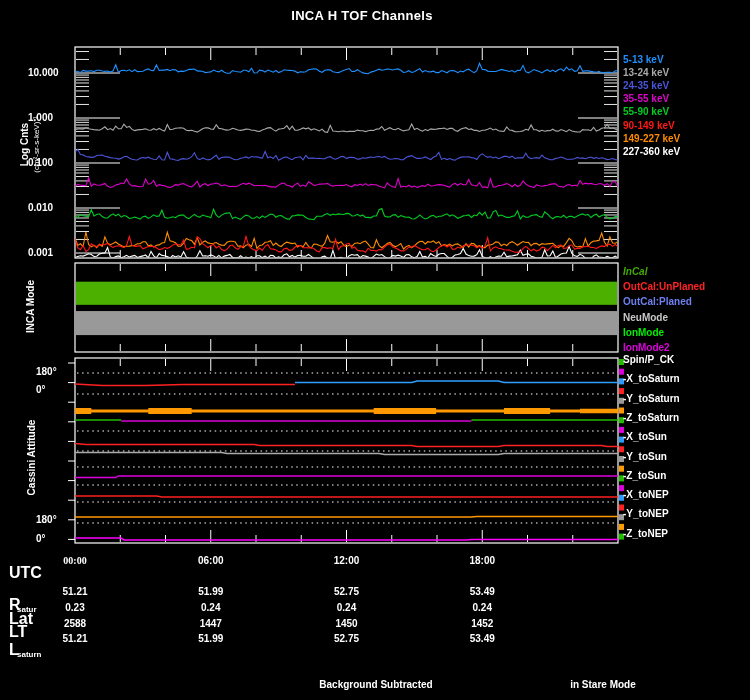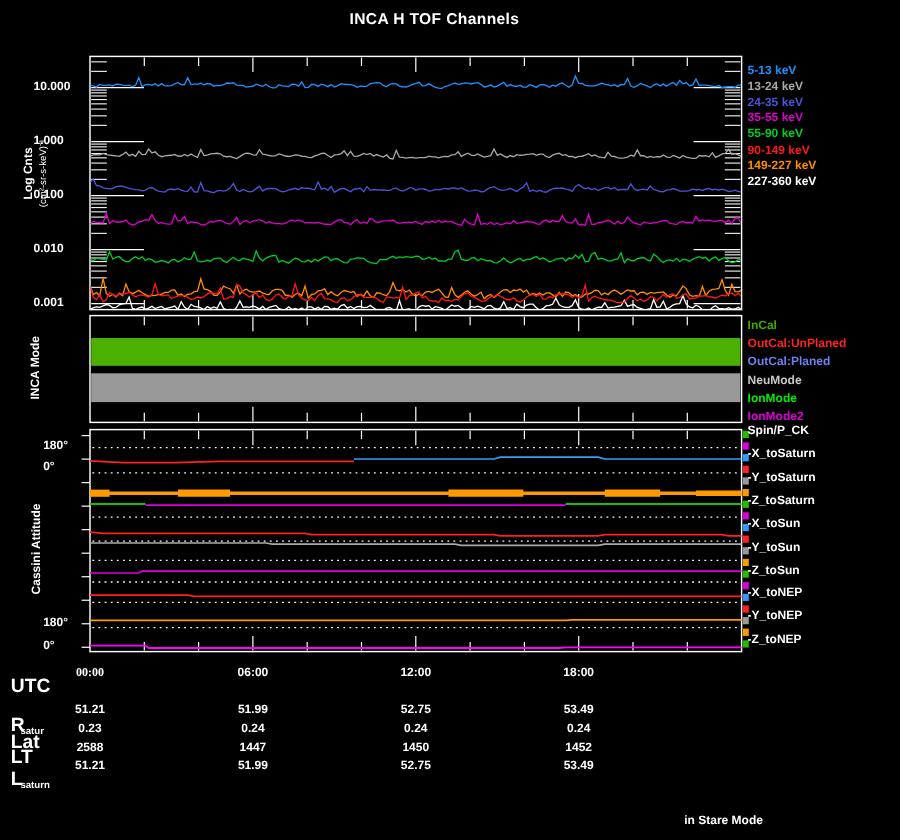--- a/index.html
+++ b/index.html
@@ -266,21 +266,21 @@
       <div class="leg-item" style="position:absolute;left:0;top:0.0px;color:#1E90FF;">5-13 keV</div>
       <div class="leg-item" style="position:absolute;left:0;top:13.1px;color:#A8A8A8;">13-24 keV</div>
       <div class="leg-item" style="position:absolute;left:0;top:26.2px;color:#4B55D8;">24-35 keV</div>
       <div class="leg-item" style="position:absolute;left:0;top:39.3px;color:#DD00CC;">35-55 keV</div>
       <div class="leg-item" style="position:absolute;left:0;top:52.4px;color:#00CC22;">55-90 keV</div>
       <div class="leg-item" style="position:absolute;left:0;top:65.5px;color:#FF1818;">90-149 keV</div>
       <div class="leg-item" style="position:absolute;left:0;top:78.6px;color:#FF8C00;">149-227 keV</div>
       <div class="leg-item" style="position:absolute;left:0;top:91.7px;color:#FFFFFF;">227-360 keV</div>
     </div>
   <div id="mode-legend" class="abs" style="left:623px;top:266px;">
-      <div class="leg-item" style="position:absolute;left:0;top:0.0px;color:#44AA00;">InCal</div>
+      <div class="leg-item" style="position:absolute;left:0;top:0.0px;color:#44AA00;font-style:italic;">InCal</div>
       <div class="leg-item" style="position:absolute;left:0;top:15.2px;color:#FF2222;">OutCal:UnPlaned</div>
       <div class="leg-item" style="position:absolute;left:0;top:30.4px;color:#7080F0;">OutCal:Planed</div>
       <div class="leg-item" style="position:absolute;left:0;top:45.6px;color:#C8C8C8;">NeuMode</div>
       <div class="leg-item" style="position:absolute;left:0;top:60.8px;color:#00EE00;">IonMode</div>
       <div class="leg-item" style="position:absolute;left:0;top:76.0px;color:#DD00DD;">IonMode2</div>
     </div>
   <div id="att-legend" class="abs" style="left:623px;top:354px;">
       <div class="leg-item" style="position:absolute;left:0;top:0.0px;color:#fff;">Spin/P_CK</div>
       <div class="leg-item" style="position:absolute;left:0;top:19.3px;color:#fff;">-X_toSaturn</div>
       <div class="leg-item" style="position:absolute;left:0;top:38.6px;color:#fff;">-Y_toSaturn</div>
@@ -318,14 +318,15 @@
       <div class="tbl-val" style="left:311.5px;top:618px;">1450</div>
       <div class="tbl-val" style="left:447.25px;top:618px;">1452</div>
       <div class="tbl-lab" style="left:9px;top:641px;">L</div>
       <div class="tbl-sub" style="left:17px;top:650px;">saturn</div>
       <div class="tbl-val" style="left:40px;top:633px;">51.21</div>
       <div class="tbl-val" style="left:175.75px;top:633px;">51.99</div>
       <div class="tbl-val" style="left:311.5px;top:633px;">52.75</div>
       <div class="tbl-val" style="left:447.25px;top:633px;">53.49</div>
     </div>
 
+  <div class="abs foot" style="left:276px;top:679px;width:200px;">Background Subtracted</div>
   <div class="abs foot" style="left:523px;top:679px;width:160px;">in Stare Mode</div>
 </div>
 
 </body></html>

